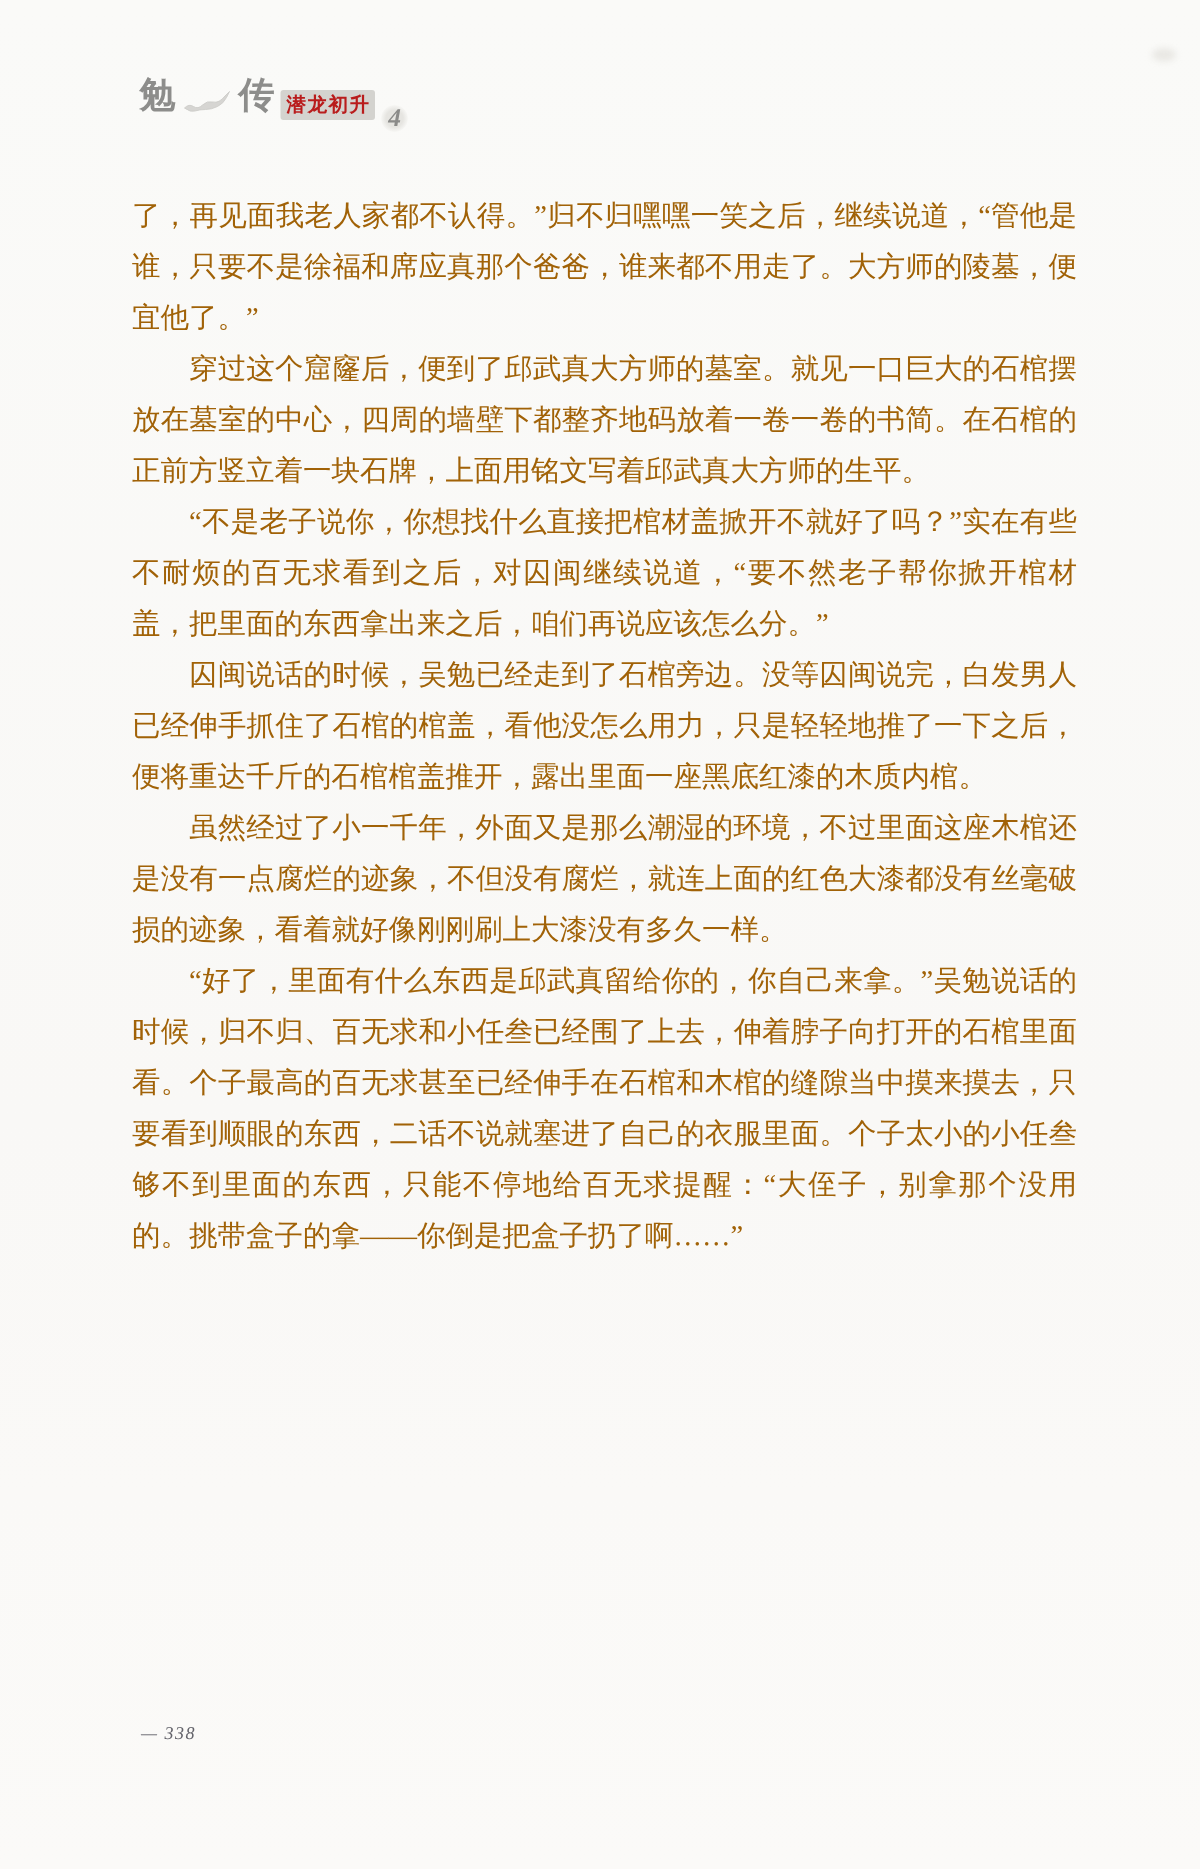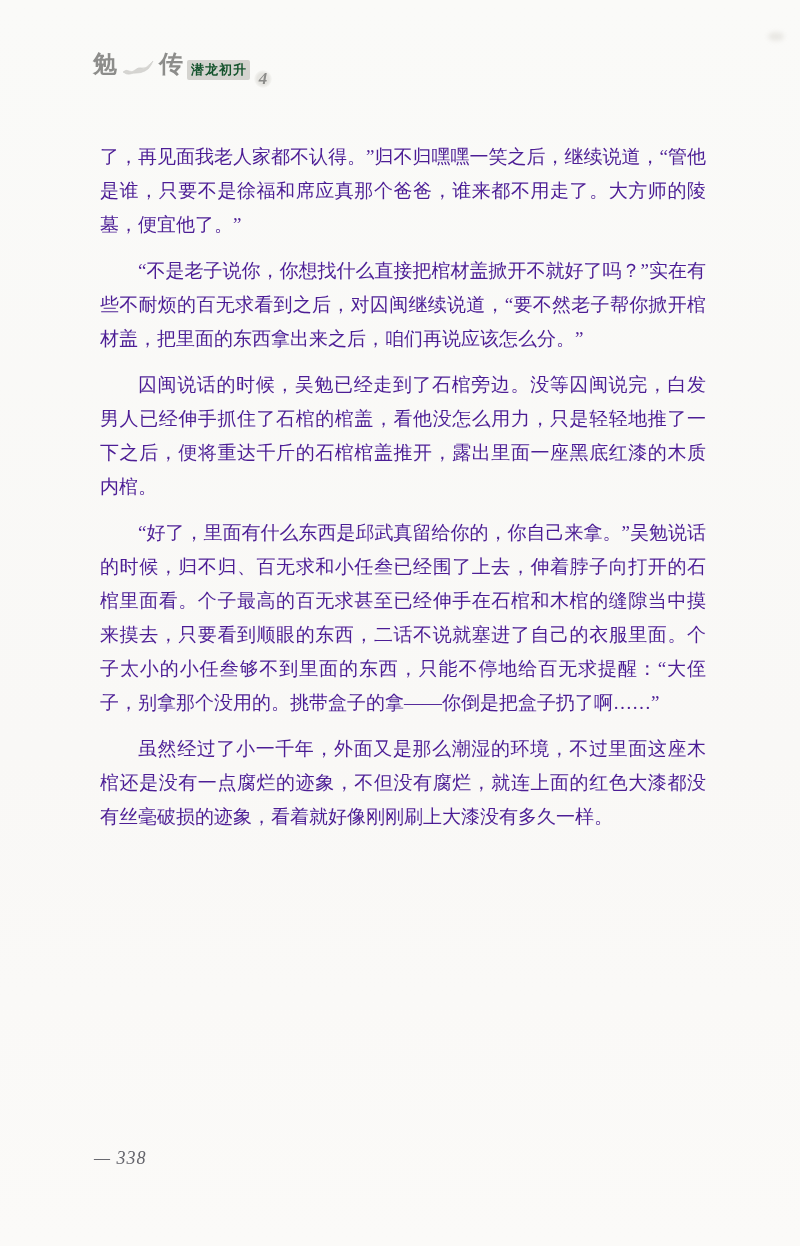--- a/index.html
+++ b/index.html
@@ -20,55 +20,55 @@
   }
   .title-char {
     font-size: 24px; font-weight: bold; color: #8d8d8b;
     line-height: 1; padding-top: 6px;
     font-family: "Liberation Serif", serif;
   }
   .flourish { margin: 14px 3px 0 5px; opacity: 0.55; }
   .series-chip {
     margin: 14px 0 0 4px;
     background: #d4d3cf;
-    color: #14532d;
+    color: #b91c1c;
     font-size: 13px; font-weight: bold; line-height: 1.2;
     padding: 2px 3px 2px 4px; border-radius: 2px;
     letter-spacing: 1px;
     font-family: "Liberation Sans", sans-serif;
   }
   .volume-num {
     margin: 24px 0 0 4px;
     font-style: italic; font-size: 17px; font-weight: bold;
     color: #8b8b89;
     width: 18px; height: 18px; line-height: 18px; text-align: center;
     background: radial-gradient(circle, #e6e5e1 45%, rgba(230,229,225,0) 75%);
     border-radius: 50%;
   }
 
   
   .text-block {
     position: absolute; left: 88px; top: 128px; width: 630px;
   }
   p.para {
-    margin: 12px;
+    margin: 0;
     font-size: 19px;
     line-height: 34px;
-    color: #4c1d95;
+    color: #a16207;
     text-align: justify;
     text-justify: inter-ideograph;
     text-indent: 2em;
     font-family: "Liberation Serif", serif;
   }
   p.para.no-indent { text-indent: 0; }
 
   
   .page-number {
     position: absolute; left: 94px; top: 1148px;
-    font-style: italic; font-size: 18px;
+    font-style: italic; font-size: 12px;
     color: #63636a; letter-spacing: 1px;
     font-family: "Liberation Serif", serif;
   }
 
   
   .smudge {
     position: absolute; left: 768px; top: 32px;
     width: 16px; height: 9px;
     background: #e9e8e4; border-radius: 50%;
     filter: blur(2px);
@@ -88,21 +88,22 @@
         <path d="M1 12 q3 -3 6 -1 q3 2 6 -1 q3 -3 7 -2 q4 1 8 -4 l3 -3 l-2 4 q-2 4 -6 6 q-4 2 -8 2 q-4 0 -7 1 q-3 1 -7 -2 z" fill="#b9b8b4" stroke="#a9a8a4" stroke-width="0.6"></path>
       </svg>
     </span>
     <span class="title-char">传</span>
     <span class="series-chip">潜龙初升</span>
     <span class="volume-num">4</span>
   </div>
 
   <div class="text-block">
     <p class="para no-indent">了，再见面我老人家都不认得。”归不归嘿嘿一笑之后，继续说道，“管他是谁，只要不是徐福和席应真那个爸爸，谁来都不用走了。大方师的陵墓，便宜他了。”</p>
+    <p class="para">穿过这个窟窿后，便到了邱武真大方师的墓室。就见一口巨大的石棺摆放在墓室的中心，四周的墙壁下都整齐地码放着一卷一卷的书简。在石棺的正前方竖立着一块石牌，上面用铭文写着邱武真大方师的生平。</p>
     <p class="para">“不是老子说你，你想找什么直接把棺材盖掀开不就好了吗？”实在有些不耐烦的百无求看到之后，对囚闽继续说道，“要不然老子帮你掀开棺材盖，把里面的东西拿出来之后，咱们再说应该怎么分。”</p>
     <p class="para">囚闽说话的时候，吴勉已经走到了石棺旁边。没等囚闽说完，白发男人已经伸手抓住了石棺的棺盖，看他没怎么用力，只是轻轻地推了一下之后，便将重达千斤的石棺棺盖推开，露出里面一座黑底红漆的木质内棺。</p>
+    <p class="para">虽然经过了小一千年，外面又是那么潮湿的环境，不过里面这座木棺还是没有一点腐烂的迹象，不但没有腐烂，就连上面的红色大漆都没有丝毫破损的迹象，看着就好像刚刚刷上大漆没有多久一样。</p>
     <p class="para">“好了，里面有什么东西是邱武真留给你的，你自己来拿。”吴勉说话的时候，归不归、百无求和小任叁已经围了上去，伸着脖子向打开的石棺里面看。个子最高的百无求甚至已经伸手在石棺和木棺的缝隙当中摸来摸去，只要看到顺眼的东西，二话不说就塞进了自己的衣服里面。个子太小的小任叁够不到里面的东西，只能不停地给百无求提醒：“大侄子，别拿那个没用的。挑带盒子的拿——你倒是把盒子扔了啊……”</p>
-    <p class="para">虽然经过了小一千年，外面又是那么潮湿的环境，不过里面这座木棺还是没有一点腐烂的迹象，不但没有腐烂，就连上面的红色大漆都没有丝毫破损的迹象，看着就好像刚刚刷上大漆没有多久一样。</p>
   </div>
 
   <div class="page-number">— 338</div>
 
 </div>
 
 </body></html>

